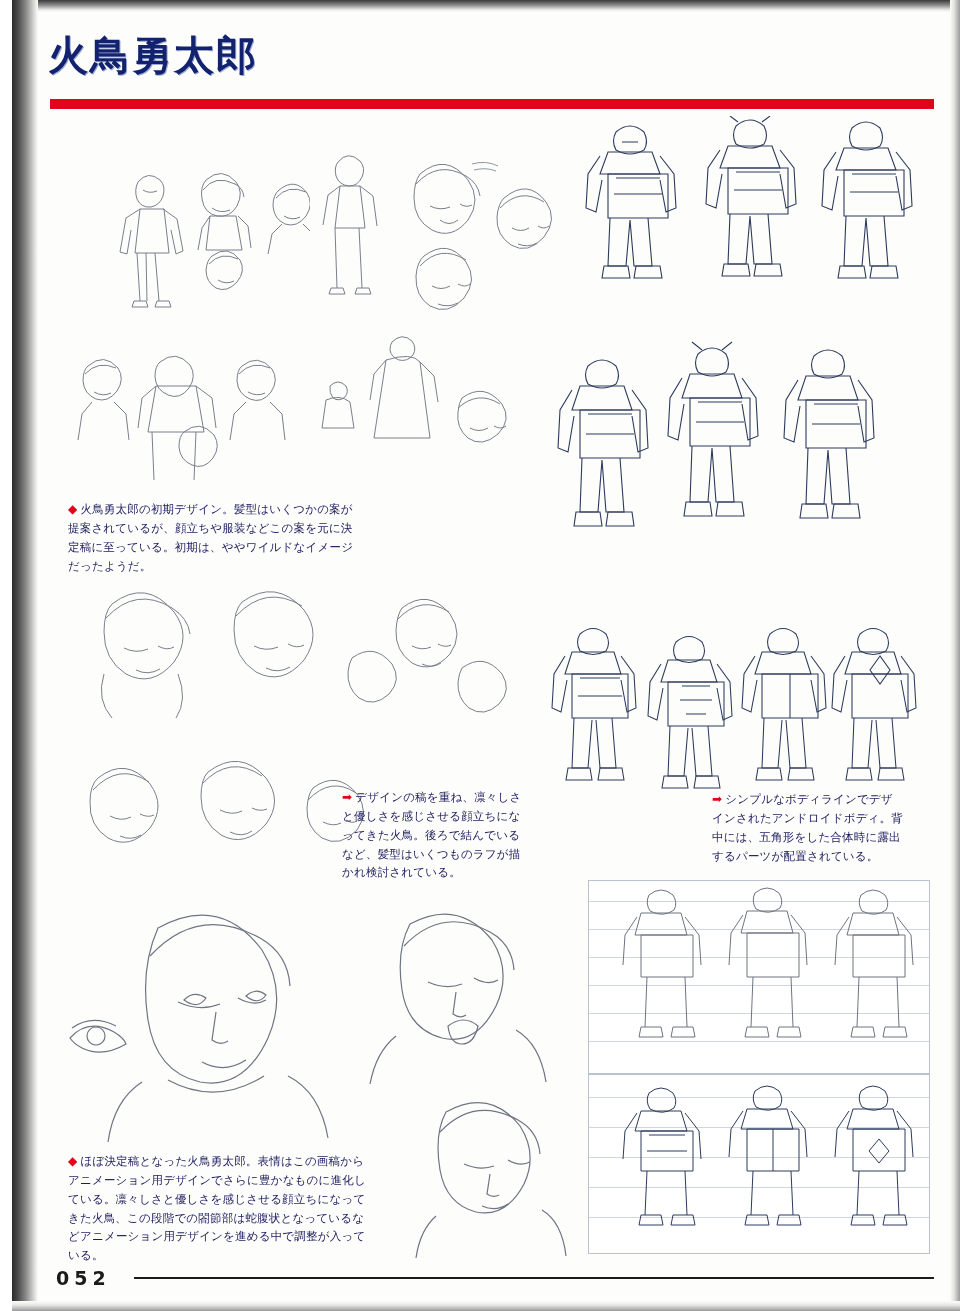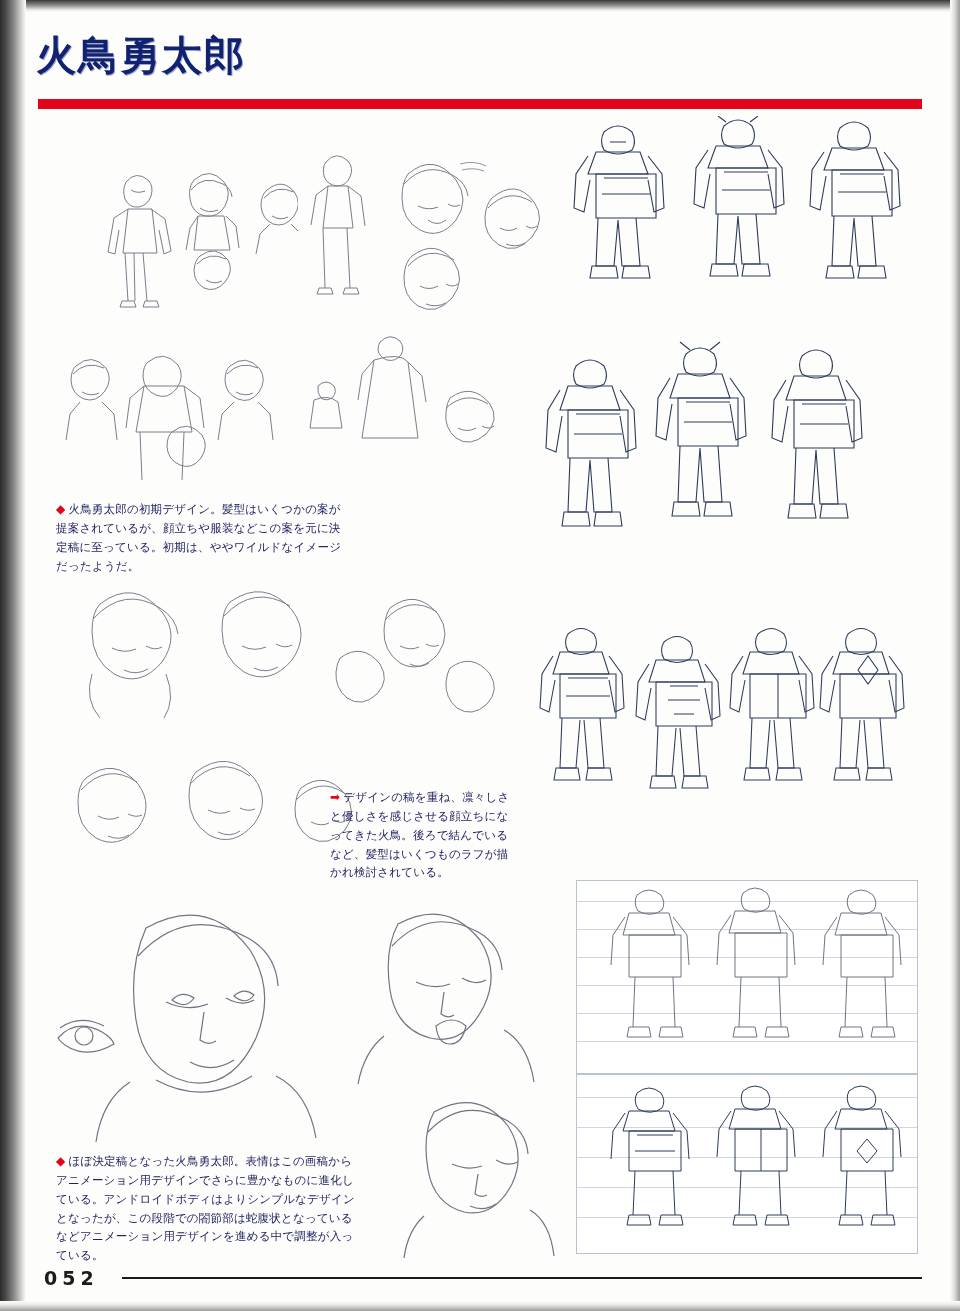--- a/index.html
+++ b/index.html
@@ -6,20 +6,21 @@
   body{
     width:960px;height:1311px;
     background:#ffffff;
     font-family:"DejaVu Sans","Liberation Sans",sans-serif;
     overflow:hidden;
     position:relative;
   }
   .page{
     position:absolute;inset:0;
     background:#fdfdfb;
+    margin-left:12px;
   }
   
   .edge-left{
     position:absolute;left:0;top:0;width:26px;height:1311px;
     background:linear-gradient(to right,#2b2b2b 0%,#4a4a4a 22%,#8d8d8d 55%,#d9d9d6 85%,#fdfdfb 100%);
   }
   .edge-top{
     position:absolute;left:0;top:0;width:960px;height:12px;
     background:linear-gradient(to bottom,#3a3a3a 0%,#8f8f8f 45%,#e6e6e3 80%,#fdfdfb 100%);
   }
@@ -368,20 +369,23 @@
           <path d="M19 30 l-11 18 l-2 34 l9 4 l6 -32"></path>
           <path d="M75 30 l13 18 l2 34 l-9 4 l-6 -32"></path>
           <path d="M28 92 l-2 50 h16 l4 -48 M66 92 l4 50 h-16 l-4 -48"></path>
           <path d="M22 142 h22 l2 12 h-26z M54 142 h22 l2 12 h-26z"></path>
           <path d="M54 30 l-10 14 l10 14 l10 -14z"></path>
         </g>
       </g>
     </svg>
   </div>
 
+  <div class="caption" style="left:700px;top:790px;width:192px;">
+    <p><span class="bullet">➡</span><span>シンプルなボディラインでデザインされたアンドロイドボディ。背中には、五角形をした合体時に露出するパーツが配置されている。</span></p>
+  </div>
 
   <div class="art" style="left:60px;top:900px;width:300px;height:260px;">
     <svg width="300" height="260" viewBox="0 0 300 260">
       <g fill="none" stroke="#6f7482" stroke-width="1.2">
         <path d="M86 28 q62 -34 104 22 q26 42 6 88 q-24 52 -68 44 q-44 -10 -52 -62 q-8 -52 10 -92z"></path>
         <path d="M78 56 q48 -52 110 -18 q28 16 30 48"></path>
         <path d="M106 102 q22 10 42 2 M166 98 q16 9 28 2"></path>
         <path d="M112 100 q10 -10 22 -2 q-8 12 -22 2z M174 96 q10 -9 20 -1 q-8 11 -20 1z"></path>
         <path d="M144 112 l-4 28 q8 6 16 1"></path>
         <path d="M130 162 q22 12 44 -2"></path>
@@ -497,19 +501,19 @@
           <path d="M14 24 l-12 18 l-2 28 M62 24 l14 18 l2 28"></path>
           <path d="M24 84 l-2 44 M62 84 l2 44"></path>
           <path d="M18 128 h20 l2 10 h-24z M50 128 h20 l2 10 h-24z"></path>
           <path d="M44 52 l-10 12 l10 12 l10 -12z"></path>
         </g>
       </g>
     </svg>
   </div>
 
   <div class="caption" style="left:56px;top:1152px;width:300px;">
-    <p><span class="bullet">◆</span><span>ほぼ決定稿となった火鳥勇太郎。表情はこの画稿からアニメーション用デザインでさらに豊かなものに進化している。アンドロイドボディはよりシンプルなデザインとなったが、この段階での閤節部は蛇腹状となっているなどアニメーション用デザインを進める中で調整が入っている。</span></p>
+    <p><span class="bullet">◆</span><span>ほぼ決定稿となった火鳥勇太郎。表情はこの画稿からアニメーション用デザインでさらに豊かなものに進化している。凛々しさと優しさを感じさせる顔立ちになってきた火鳥、この段階での閤節部は蛇腹状となっているなどアニメーション用デザインを進める中で調整が入っている。</span></p>
   </div>
 
   <div class="folio">052</div>
   <div class="folio-rule"></div>
 
 </div>
 
 </body></html>

